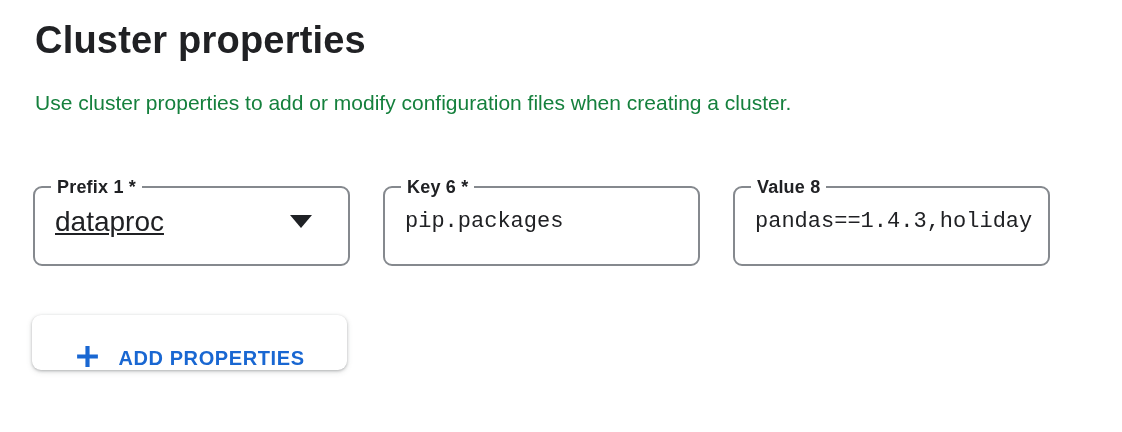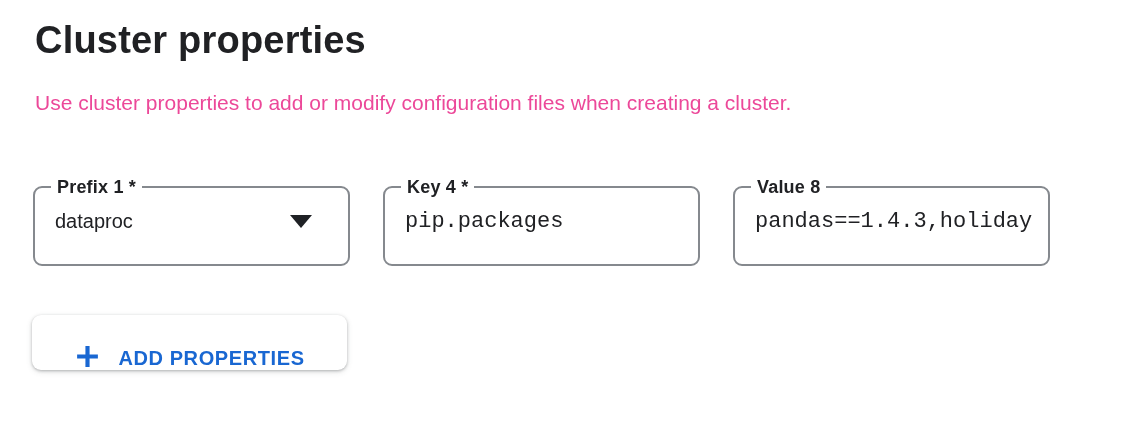--- a/index.html
+++ b/index.html
@@ -24,21 +24,21 @@
     line-height: 1.2;
     font-weight: 700;
     color: #202124;
     letter-spacing: 0.2px;
   }
   .page-description {
     margin: 25px 10px 0 35px;
     font-size: 21px;
     line-height: 1.3;
     font-weight: 400;
-    color: #ec4899;
+    color: #15803d;
   }
   .fields-row {
     display: flex;
     gap: 33px;
     margin: 62px 0 0 33px;
     align-items: flex-start;
   }
   fieldset.outlined-field {
     box-sizing: border-box;
     width: 317px;
@@ -66,22 +66,23 @@
     font-size: 22px;
     color: #202124;
   }
   .combobox {
     display: flex;
     align-items: center;
     width: 100%;
     cursor: pointer;
   }
   .combobox .selected-value {
-    font-size: 20px;
+    font-size: 28px;
     color: #202124;
+    text-decoration: underline;
   }
   .caret-down {
     width: 0;
     height: 0;
     margin-left: auto;
     margin-right: 22px;
     border-left: 11px solid transparent;
     border-right: 11px solid transparent;
     border-top: 13px solid #1f2125;
   }
@@ -142,21 +143,21 @@
       <legend>Prefix 1 *</legend>
       <div class="field-content">
         <div class="combobox" role="combobox">
           <span class="selected-value">dataproc</span>
           <span class="caret-down"></span>
         </div>
       </div>
     </fieldset>
 
     <fieldset class="outlined-field">
-      <legend>Key 4 *</legend>
+      <legend>Key 6 *</legend>
       <div class="field-content">
         <input type="text" class="text-input" value="pip.packages" style="">
       </div>
     </fieldset>
 
     <fieldset class="outlined-field">
       <legend>Value 8</legend>
       <div class="field-content">
         <input type="text" class="text-input" value="pandas==1.4.3,holiday" style="">
       </div>

